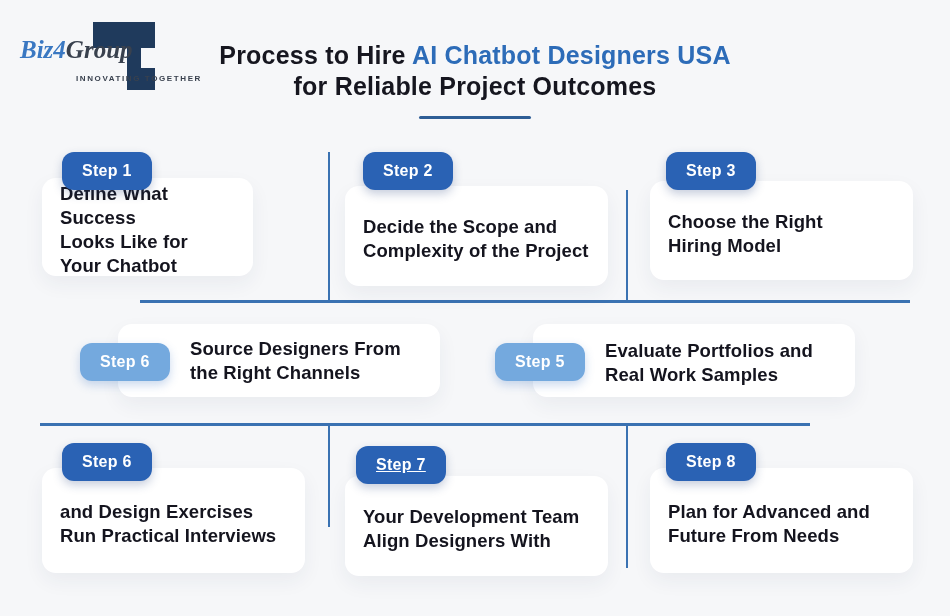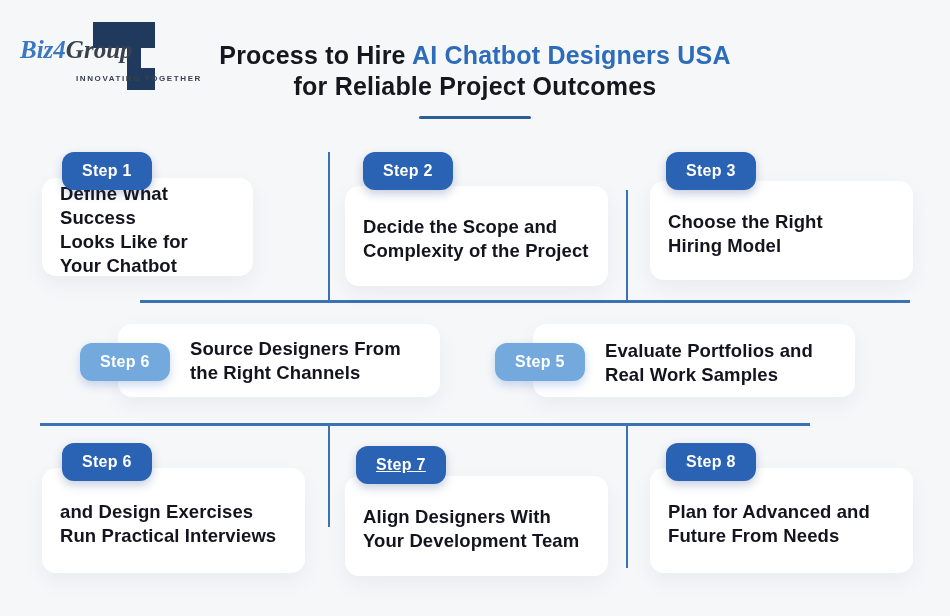--- a/index.html
+++ b/index.html
@@ -106,22 +106,22 @@
   <div class="card side" style="left:42px;top:468px;width:263px;height:105px;">
     <div class="txt">
       <div>and Design Exercises</div>
       <div>Run Practical Interviews</div>
     </div>
   </div>
   <div class="badge dark" style="left:62px;top:443px;">Step 6</div>
 
   <div class="card side" style="left:345px;top:476px;width:263px;height:100px;">
     <div class="txt">
+      <div>Your Development Team</div>
       <div>Align Designers With</div>
-      <div>Your Development Team</div>
     </div>
   </div>
   <div class="badge dark" style="left:356px;top:446px;text-decoration:underline;">Step 7</div>
 
   <div class="card side" style="left:650px;top:468px;width:263px;height:105px;">
     <div class="txt">
       <div>Plan for Advanced and</div>
       <div>Future From Needs</div>
     </div>
   </div>

